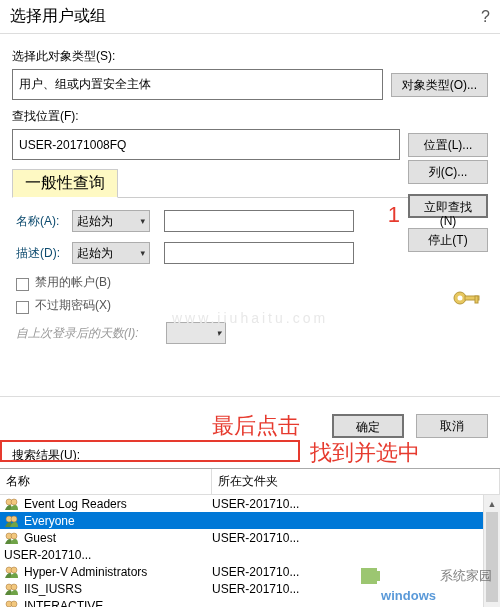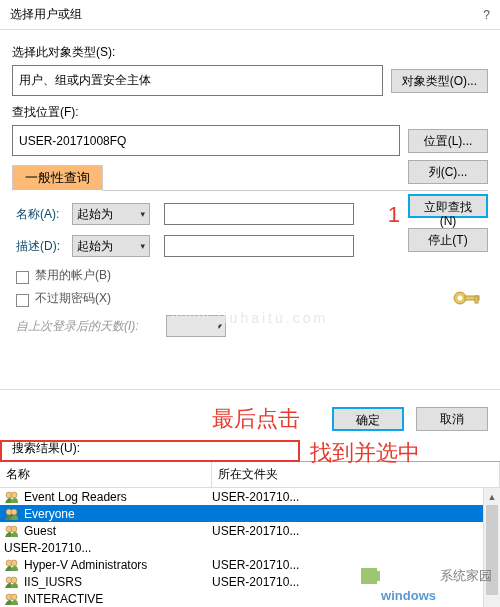--- a/index.html
+++ b/index.html
@@ -1,35 +1,35 @@
 <!DOCTYPE html>
 <html><head>
 <meta charset="utf-8">
 <style>
   * { box-sizing: border-box; margin: 0; padding: 0; }
   body { font-family: "Microsoft YaHei", "Segoe UI", sans-serif; font-size: 12px; background: #fff; color: #000; width: 500px; height: 607px; position: relative; overflow: hidden; }
-  .titlebar { background: #fff; border-bottom: 1px solid #ddd; padding: 6px 10px; font-size: 12px; display:flex; justify-content:space-between; align-items:center;}
+  .titlebar { background: #fff; border-bottom: 1px solid #ddd; padding: 6px 10px; font-size: 16px; display:flex; justify-content:space-between; align-items:center;}
   .panel { padding: 8px 12px 0 12px; }
   .label { font-size: 12px; margin: 6px 0 4px 0; }
   .row { display: flex; align-items: center; gap: 8px; margin-bottom: 8px; }
   .textbox { flex: 1; border: 1px solid #777; padding: 4px 6px; font-size: 12px; background: #fff; height: 31px; }
   .btn { border: 1px solid #adadad; background: #e1e1e1; padding: 4px 10px; font-size: 12px; min-width: 80px; text-align: center; cursor: default; height:24px; line-height:14px;}
   .tabstrip { border-bottom: 1px solid #ccc; margin-top: 4px; position:relative;}
-  .tab { display: inline-block; border: 1px solid #ccc; border-bottom: 1px solid #fff; padding: 3px 12px; font-size: 13px; background: #fdba74; position:relative; top:1px;}
+  .tab { display: inline-block; border: 1px solid #ccc; border-bottom: 1px solid #fff; padding: 3px 12px; font-size: 16px; background: #fef9c3; position:relative; top:1px;}
   .query { padding: 12px 4px 6px 4px; position: relative; }
   .qrow { display: flex; align-items: center; margin-bottom: 10px; }
   .qlabel { width: 56px; color: #0c4a6e; }
   .combo { width: 78px; border: 1px solid #adadad; background: #e1e1e1; font-size: 12px; height: 22px; padding-left:4px; display:flex; align-items:center; justify-content:space-between; padding-right:4px;}
   .qinput { margin-left: 14px; width: 190px; border: 1px solid #777; height: 22px; padding: 2px 4px; font-size: 12px; }
   .chk { display: flex; align-items: flex-end; gap: 6px; margin: 6px 0; color: #555; }
   .chkbox { width: 13px; height: 13px; border: 1px solid #888; background: #fff; }
   .disabled { color: #999; font-style: italic; }
   .right-btns { position: absolute; right: 12px; top: 160px; display: flex; flex-direction: column; gap: 10px; width:80px;}
   .right-btns .btn { width: 80px; min-width:80px;}
-  .redbox { border: 2px solid #0ea5e9; }
+  .redbox { border: 2px solid #737373; }
   .red-1 { position: absolute; color: #e63a2e; font-size: 22px; font-weight: 400; right: 100px; top: 202px; }
   .key-icon { position:absolute; right:18px; top:288px; width:30px; height:20px; }
   .key-icon svg { width:30px; height:20px; }
   .divider { border-top: 1px solid #ddd; margin: 8px 0; }
   .footer-row { display:flex; align-items:center; justify-content:flex-end; gap:12px; padding:6px 12px; }
   .anno-red { color:#e63a2e; font-size:22px; margin-right:20px; }
   .results-label { padding: 0 12px 4px 12px; font-size:12px; }
   .listview { border-top: 1px solid #aaa; position: relative; }
   .lv-header { display:flex; background:#fff; border-bottom:1px solid #ddd; font-size:12px;}
   .lv-col { padding:4px 6px; border-right:1px solid #ddd; }

